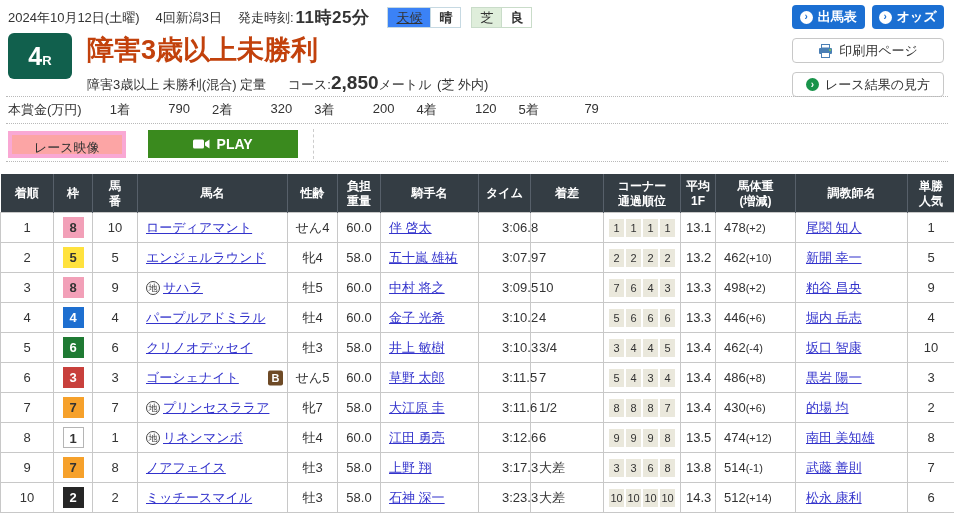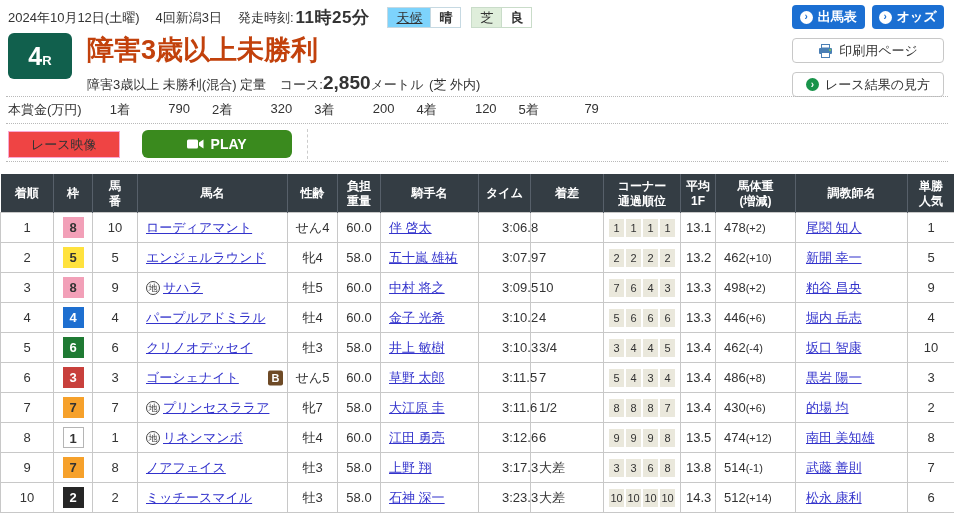--- a/index.html
+++ b/index.html
@@ -8,21 +8,21 @@
   #app { position:relative; width:954px; height:525px; background:#fff; overflow:hidden; }
 
   
   .topline { position:absolute; top:6px; left:8px; display:flex; align-items:center; font-size:13px; }
   .t-meet { margin-left:16px; }
   .t-sl { margin-left:16px; }
   .t-time { font-size:17px; font-weight:bold; margin-left:2px; letter-spacing:.5px; }
   .badge-group { display:inline-flex; margin-left:18px; }
   .badge-group + .badge-group { margin-left:10px; }
   .bg-label, .bg-val { border:1px solid #c6d9e2; padding:1px 8px; font-size:13px; line-height:17px; }
-  .bg-label.blue { background:#7dd3fc;text-decoration:underline; }
+  .bg-label.blue { background:#3b82f6;text-decoration:underline; }
   .bg-label.green { background:#dfeedb; border-color:#c9dcc9; }
   .bg-val { background:#fff; font-weight:bold; margin-left:-1px; }
   .bg-val.green { border-color:#c9dcc9; }
 
   
   .rightcol { position:absolute; top:5px; right:10px; width:152px; display:flex; flex-direction:column; gap:9px; }
   .bluerow { display:flex; gap:7px; }
   .bluebtn { flex:1; height:24px; background:#1b6fd2; color:#fff; font-weight:bold; font-size:13px;
              border:none; border-radius:4px; display:inline-flex; align-items:center; justify-content:center; cursor:pointer;
              font-family:inherit; }
@@ -35,40 +35,40 @@
 
   
   .racehead { position:absolute; top:33px; left:8px; display:flex; }
   .racenum { width:64px; height:46px; background:#11604d; border-radius:6px; color:#fff;
              display:flex; align-items:center; justify-content:center; flex:0 0 auto; }
   .rn { font-size:25px; font-weight:bold; }
   .rs { font-size:13px; font-weight:bold; align-self:center; margin-top:8px; }
   .racetitles { margin-left:15px; padding-top:1px; }
   .rtitle { font-size:27px; font-weight:bold; color:#c2410c; line-height:1.2; }
   .rsub { margin-top:6px; font-size:13px; }
-  .course-label { margin-left:10px; }
+  .course-label { margin-left:18px; }
   .course-val { font-weight:bold; font-size:19px; }
   .course-unit { font-size:13px; }
   .course-note { margin-left:2px; }
 
   .dotsep { position:absolute; left:6px; right:6px; border-top:1px dotted #b9b9b9; }
 
   
   .prizeline { position:absolute; top:101px; left:8px; display:flex; align-items:baseline; font-size:13px; }
   .prize-label { margin-right:6px; }
   .prize-items { display:inline-flex; }
   .prize-pair { display:inline-flex; }
   .pp-place { margin-left:22px; }
   .pp-amt { min-width:52px; text-align:right; margin-left:8px; }
 
   
   .videorow { position:absolute; top:129px; left:8px; display:flex; align-items:center; }
-  .vlabel { border:1px solid #f9a8d4; height:27px; line-height:25px; padding:0 22px; background:#ef4444; font-size:13px; }
+  .vlabel { border:4px solid #f9a8d4; height:27px; line-height:25px; padding:0 22px; background:#fca5a5; font-size:13px; }
   .playbtn { margin-left:22px; width:150px; height:28px; background:#3a8a1e; color:#fff; font-weight:bold; border:none;
-             border-radius:6px; display:flex; align-items:center; justify-content:center; gap:7px; font-size:14px; cursor:pointer;
+             border-radius:0; display:flex; align-items:center; justify-content:center; gap:7px; font-size:14px; cursor:pointer;
              font-family:inherit; }
   .vdivider { border-left:1px dashed #ccc; height:30px; margin:0 15px; }
   .patrolbtn { width:148px; height:27px; background:#fff; border:1px solid #ccc; border-radius:4px; color:#333; font-size:13px;
                display:flex; align-items:center; justify-content:center; gap:6px; cursor:pointer; font-family:inherit; }
   .patrolbtn svg { color:#18831f; }
   .playbtn svg { color:#fff; }
 
   
   .results { position:absolute; top:174px; left:0; width:954px; border-collapse:collapse; table-layout:fixed; }
   .results th { background:#343d44; color:#fff; font-size:12px; font-weight:bold; text-align:center; vertical-align:middle;

